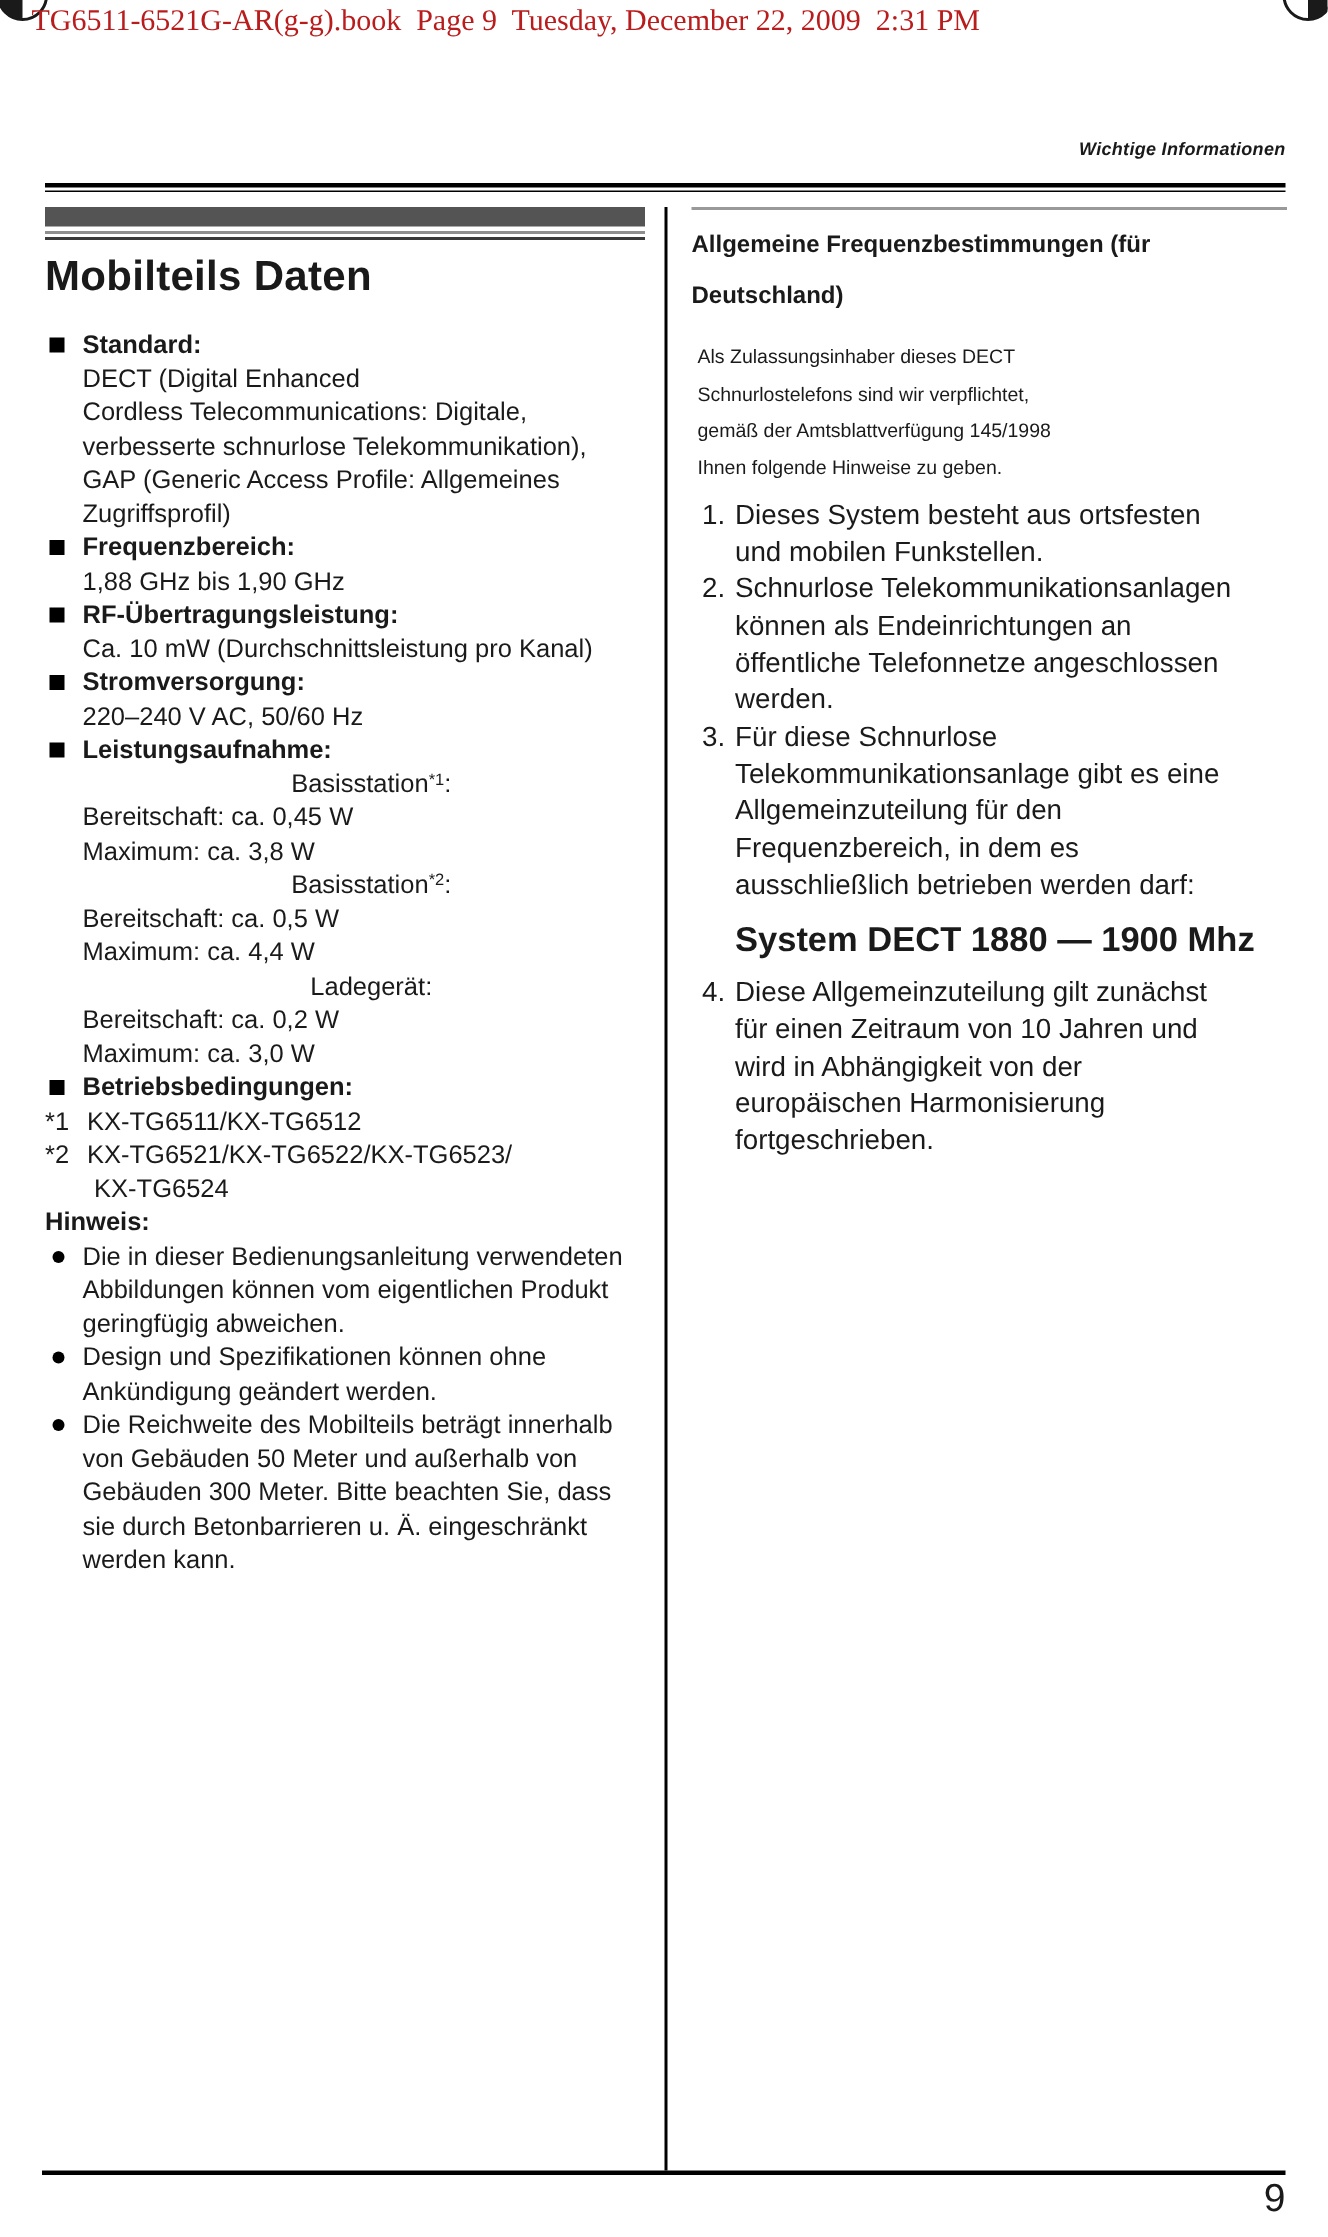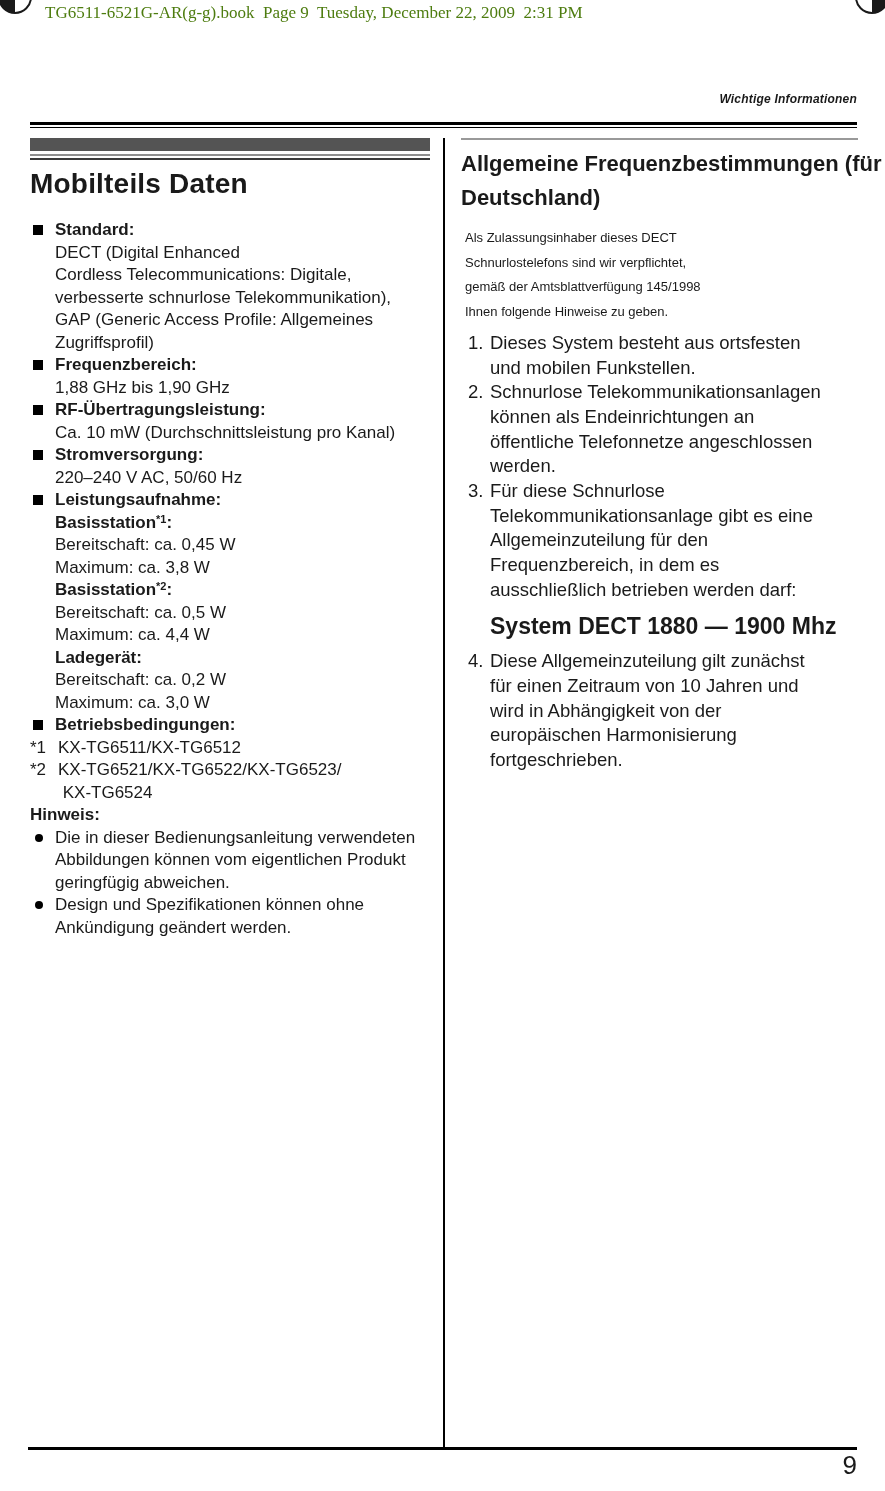--- a/index.html
+++ b/index.html
@@ -5,23 +5,23 @@
 <style>
   * { margin:0; padding:0; box-sizing:border-box; }
   html,body { width:885px; height:1491px; }
   body {
     position:relative; background:#ffffff; overflow:hidden;
     color:var(--text, #1a1a1a);
     font-family:"Liberation Sans","DejaVu Sans",sans-serif;
   }
   .reg-mark { position:absolute; }
   .book-header {
-    position:absolute; left:45px; top:3px;
+    position:absolute; left:21px; top:3px;
     font-family:"Liberation Serif","DejaVu Serif",serif;
-    font-size:17px; white-space:pre; color:#4d7c0f;
+    font-size:20px; white-space:pre; color:#b91c1c;
   }
   .section-title {
     position:absolute; right:28px; top:92px;
     font-size:12px; font-weight:bold; font-style:italic; letter-spacing:.2px;
   }
   .header-rule {
     position:absolute; left:30px; width:827px; top:122px; height:6px;
     border-top:3px solid #000; border-bottom:1px solid #000;
   }
   .divider { position:absolute; left:443px; top:138px; width:2px; height:1309px; background:#000; }
@@ -29,34 +29,34 @@
   
   .left-col { position:absolute; left:30px; top:138px; width:410px; }
   .gray-bar { width:400px; height:13px; background:var(--bar, #545454); }
   .bar-rule { width:400px; margin-top:3px; height:6px; border-top:2px solid #8f8f8f; border-bottom:2px solid #3a3a3a; }
   .page-title { margin-top:8px; font-size:28px; font-weight:bold; letter-spacing:.2px; }
   .specs { margin-top:19px; font-size:17px; line-height:22.5px; }
   .spec-head { display:flex; }
   .sq { flex:0 0 auto; width:10px; height:10px; background:#000; margin:6px 8px 0 3px; }
   .spec-label { font-weight:bold; margin-left:4px; }
   .ind { margin-left:25px; white-space:pre; }
-  .bold-line { font-weight:bold; }
+  .bold-line { font-weight:normal;text-align:center; }
   sup { font-size:11px; vertical-align:5px; line-height:0; }
   .footnote { display:flex; }
   .fn-m { flex:0 0 28px; }
   .fn-t { white-space:pre; }
   .note-heading { font-weight:bold; }
   .note { display:flex; }
   .dot { flex:0 0 auto; width:8px; height:8px; border-radius:50%; background:#000; margin:7px 12px 0 5px; }
   .note-t { white-space:pre; }
 
   
   .right-col { position:absolute; left:461px; top:138px; width:397px; }
   .right-rule { height:2px; background:#999; }
-  .right-heading { margin-top:7px; font-size:22px; font-weight:bold; line-height:34px; white-space:pre; }
+  .right-heading { margin-top:7px; font-size:16px; font-weight:bold; line-height:34px; white-space:pre; }
   .intro { margin-top:11px; margin-left:4px; font-size:13px; line-height:24.7px; white-space:pre; }
   .n-list { margin-top:6px; font-size:18.5px; line-height:24.7px; }
   .n-item { display:flex; }
   .n-num { flex:0 0 22px; margin-left:7px; }
   .n-text { white-space:pre; }
   .highlight { margin:11px 0 11px 29px; font-size:23px; font-weight:bold; }
 
   .footer-rule { position:absolute; left:28px; width:829px; top:1447px; height:3px; background:#000; }
   .page-number { position:absolute; right:28px; top:1450px; font-size:26px; }
 </style>
@@ -160,20 +160,28 @@
       <span class="dot"></span>
       <div class="note-t">Die in dieser Bedienungsanleitung verwendeten
 Abbildungen können vom eigentlichen Produkt
 geringfügig abweichen.</div>
     </div>
     <div class="note">
       <span class="dot"></span>
       <div class="note-t">Design und Spezifikationen können ohne
 Ankündigung geändert werden.</div>
     </div>
+    <div class="note">
+      <span class="dot"></span>
+      <div class="note-t">Die Reichweite des Mobilteils beträgt innerhalb
+von Gebäuden 50 Meter und außerhalb von
+Gebäuden 300 Meter. Bitte beachten Sie, dass
+sie durch Betonbarrieren u. Ä. eingeschränkt
+werden kann.</div>
+    </div>
   </div>
 </div>
 
 <div class="right-col">
   <div class="right-rule"></div>
   <div class="right-heading">Allgemeine Frequenzbestimmungen (für
 Deutschland)</div>
   <div class="intro">Als Zulassungsinhaber dieses DECT
 Schnurlostelefons sind wir verpflichtet,
 gemäß der Amtsblattverfügung 145/1998

